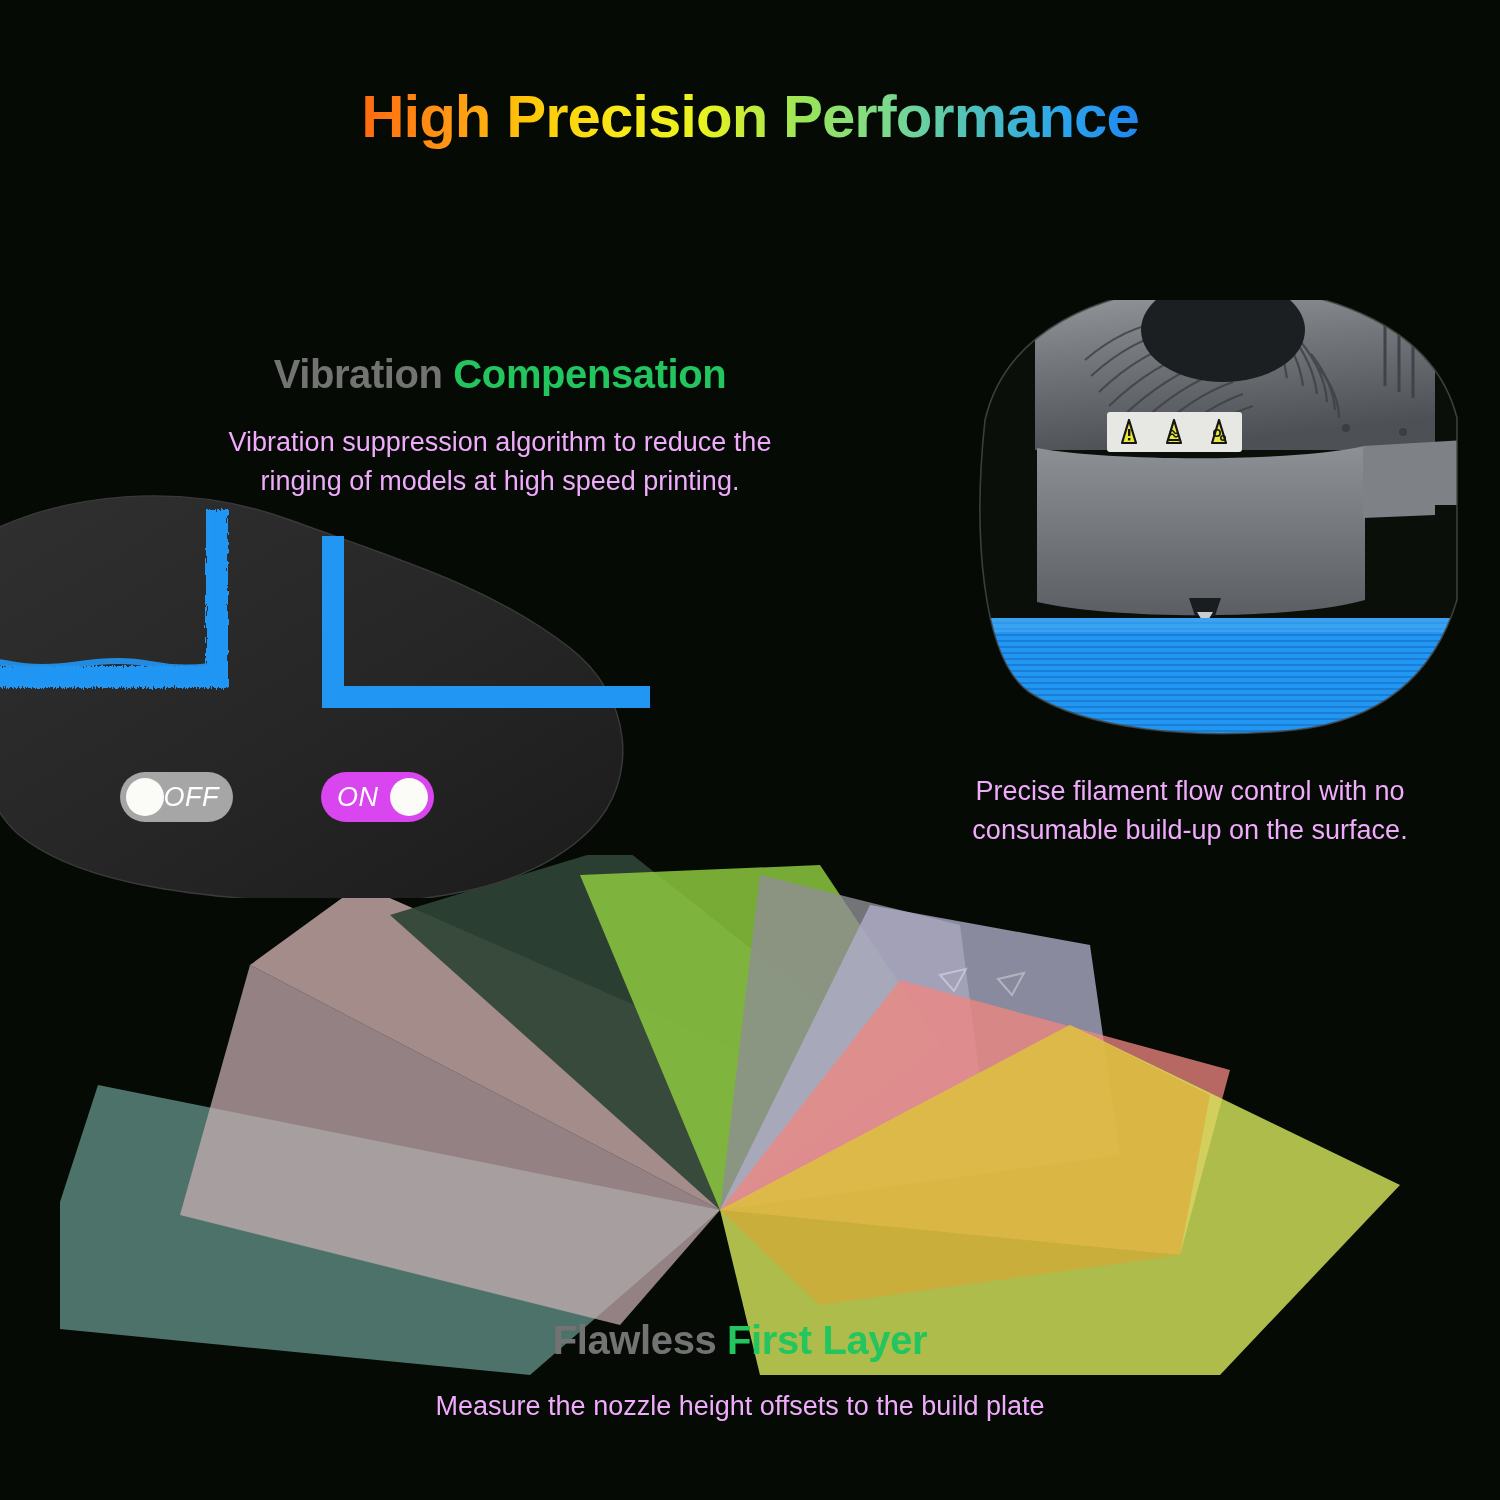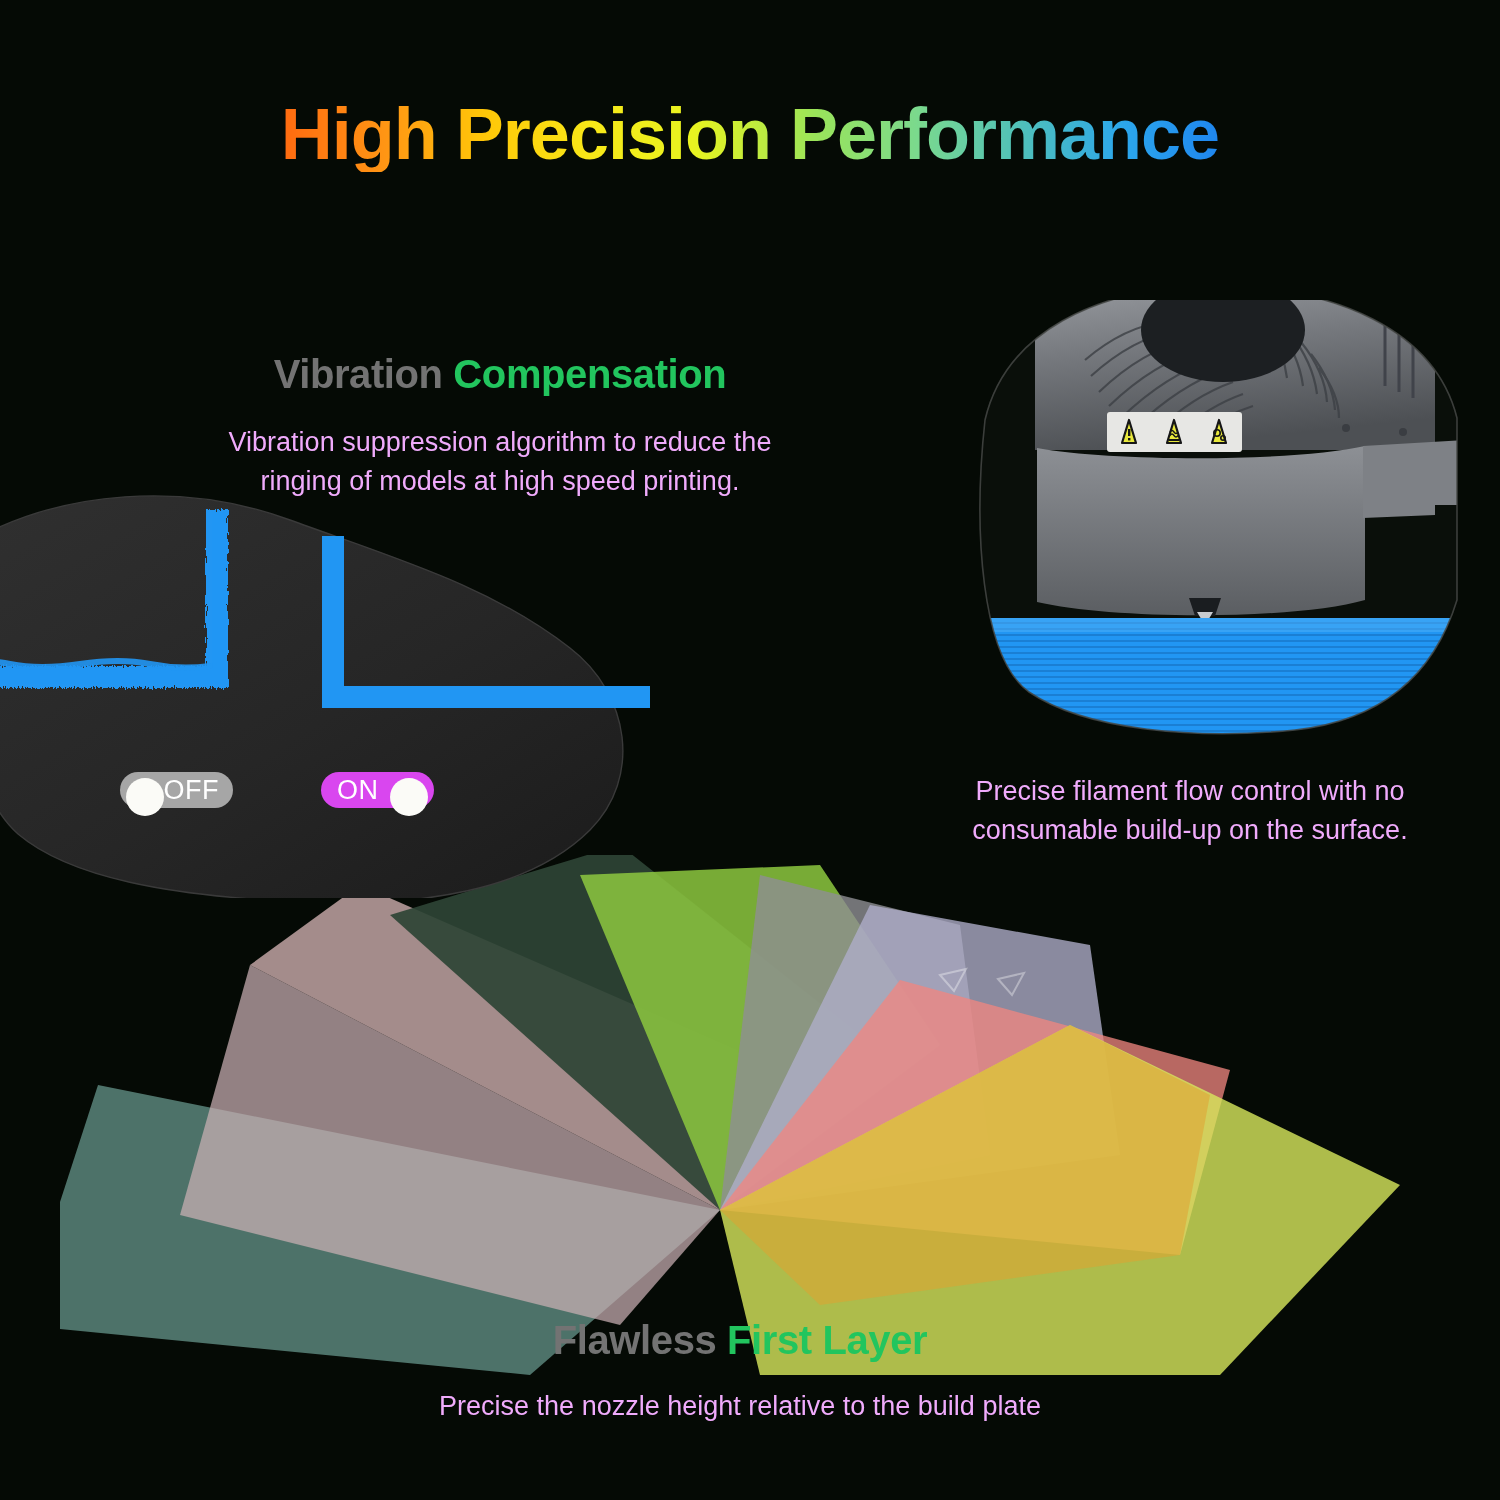--- a/index.html
+++ b/index.html
@@ -23,41 +23,41 @@
     color:transparent;
     -webkit-text-fill-color:transparent;
     display:inline-block;
     white-space:nowrap;
   }
   .title-l1 {
     font-size:82px;
     background-image:linear-gradient(90deg,#ff7a18 0%,#ffa217 16%,#ffd800 33%,#f6ef1c 48%,#b7ea52 64%,#6fd38a 80%,#2f95e8 100%);
   }
   .title-l2 {
-    font-size:72px;
-    margin-top:18px;
+    font-size:60px;
+    margin-top:7px;
     background-image:linear-gradient(90deg,#ff6a10 0%,#ff9514 11%,#ffc808 22%,#f8e818 33%,#e8f320 44%,#9ae45a 57%,#7ad98e 68%,#4fc0bb 79%,#2ba6ec 90%,#1f86ef 100%);
     text-decoration:underline;
   }
 
   
   .sec-head { font-size:40px; font-weight:700; letter-spacing:-0.4px; white-space:nowrap; }
   .sec-head .w { color:#737373; }
   .sec-head .g { color:#22c55e; }
   .sec-desc { font-size:27px; color:#f0abfc; line-height:1.45; font-weight:400; }
 
   
   .vib-text { position:absolute; left:110px; top:352px; width:780px; text-align:center; z-index:25; }
   .vib-text .sec-desc { margin-top:26px; }
 
   .vib-art { position:absolute; left:-30px; top:478px; width:680px; height:420px; z-index:10; }
 
   
   .toggles { position:absolute; left:120px; top:772px; width:360px; height:56px; z-index:26; display:flex; gap:88px; }
-  .toggle { height:36px; border-radius:25px; display:flex; align-items:center; position:relative; }
+  .toggle { height:50px; border-radius:25px; display:flex; align-items:center; position:relative;font-style:italic; }
   .toggle .knob { width:38px; height:38px; border-radius:50%; background:#fbfbf7; position:absolute; top:6px; }
   .toggle .lbl { font-size:27px; font-weight:500; color:#ffffff; position:absolute; top:50%; transform:translateY(-50%); letter-spacing:0.5px; }
   .toggle-off { width:113px; background:#a6a6a6; }
   .toggle-off .knob { left:6px; }
   .toggle-off .lbl { right:14px; }
   .toggle-on { width:113px; background:#d946ef; }
   .toggle-on .knob { right:6px; }
   .toggle-on .lbl { left:16px; }
 
   
@@ -264,17 +264,17 @@
       <polygon points="660,355 1010,170 1150,240 1120,400 760,450" fill="#e0a331" opacity="0.55"></polygon>
     </g>
   </svg>
 
   <div class="first-text">
     <div class="sec-head">
       <span class="w">Flawless </span>
       <span class="g">First Layer</span>
     </div>
     <div class="sec-desc">
-      <div>Precise the nozzle height relative to the build plate</div>
+      <div>Measure the nozzle height offsets to the build plate</div>
     </div>
   </div>
 
 </div>
 
 </body></html>

